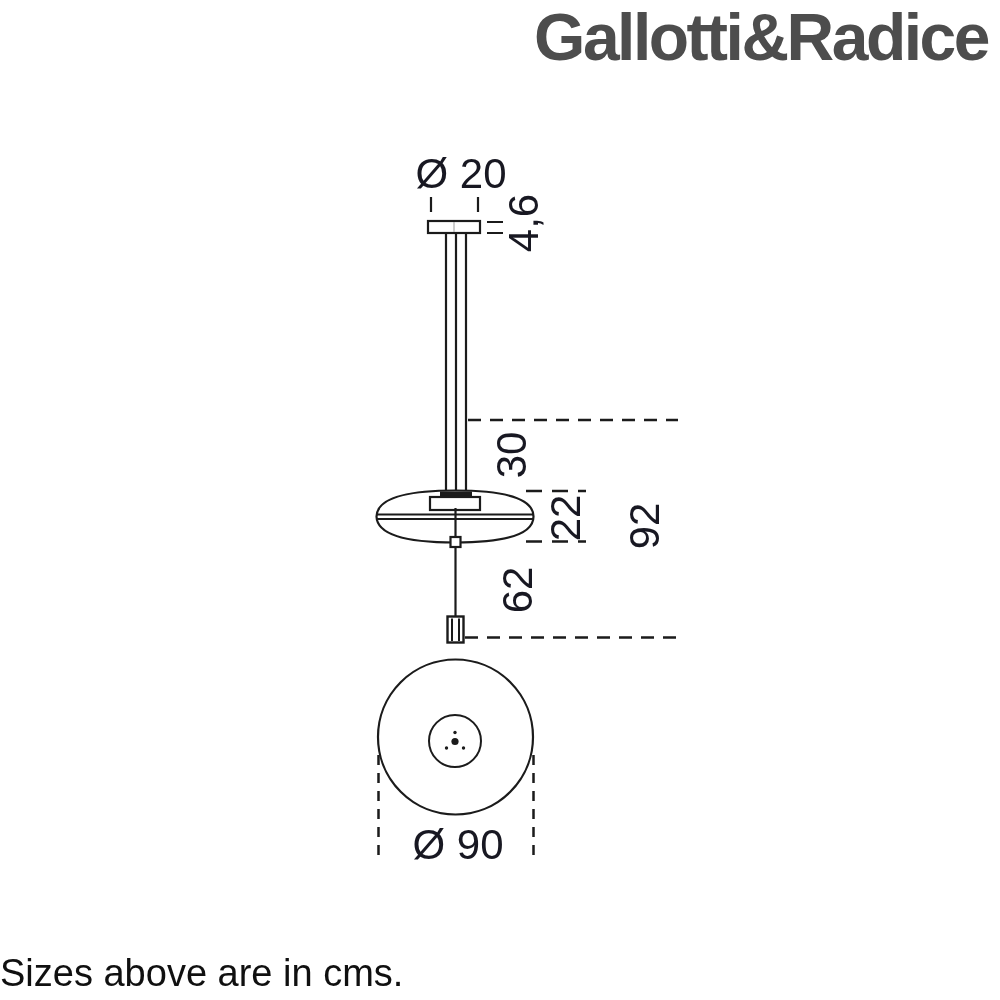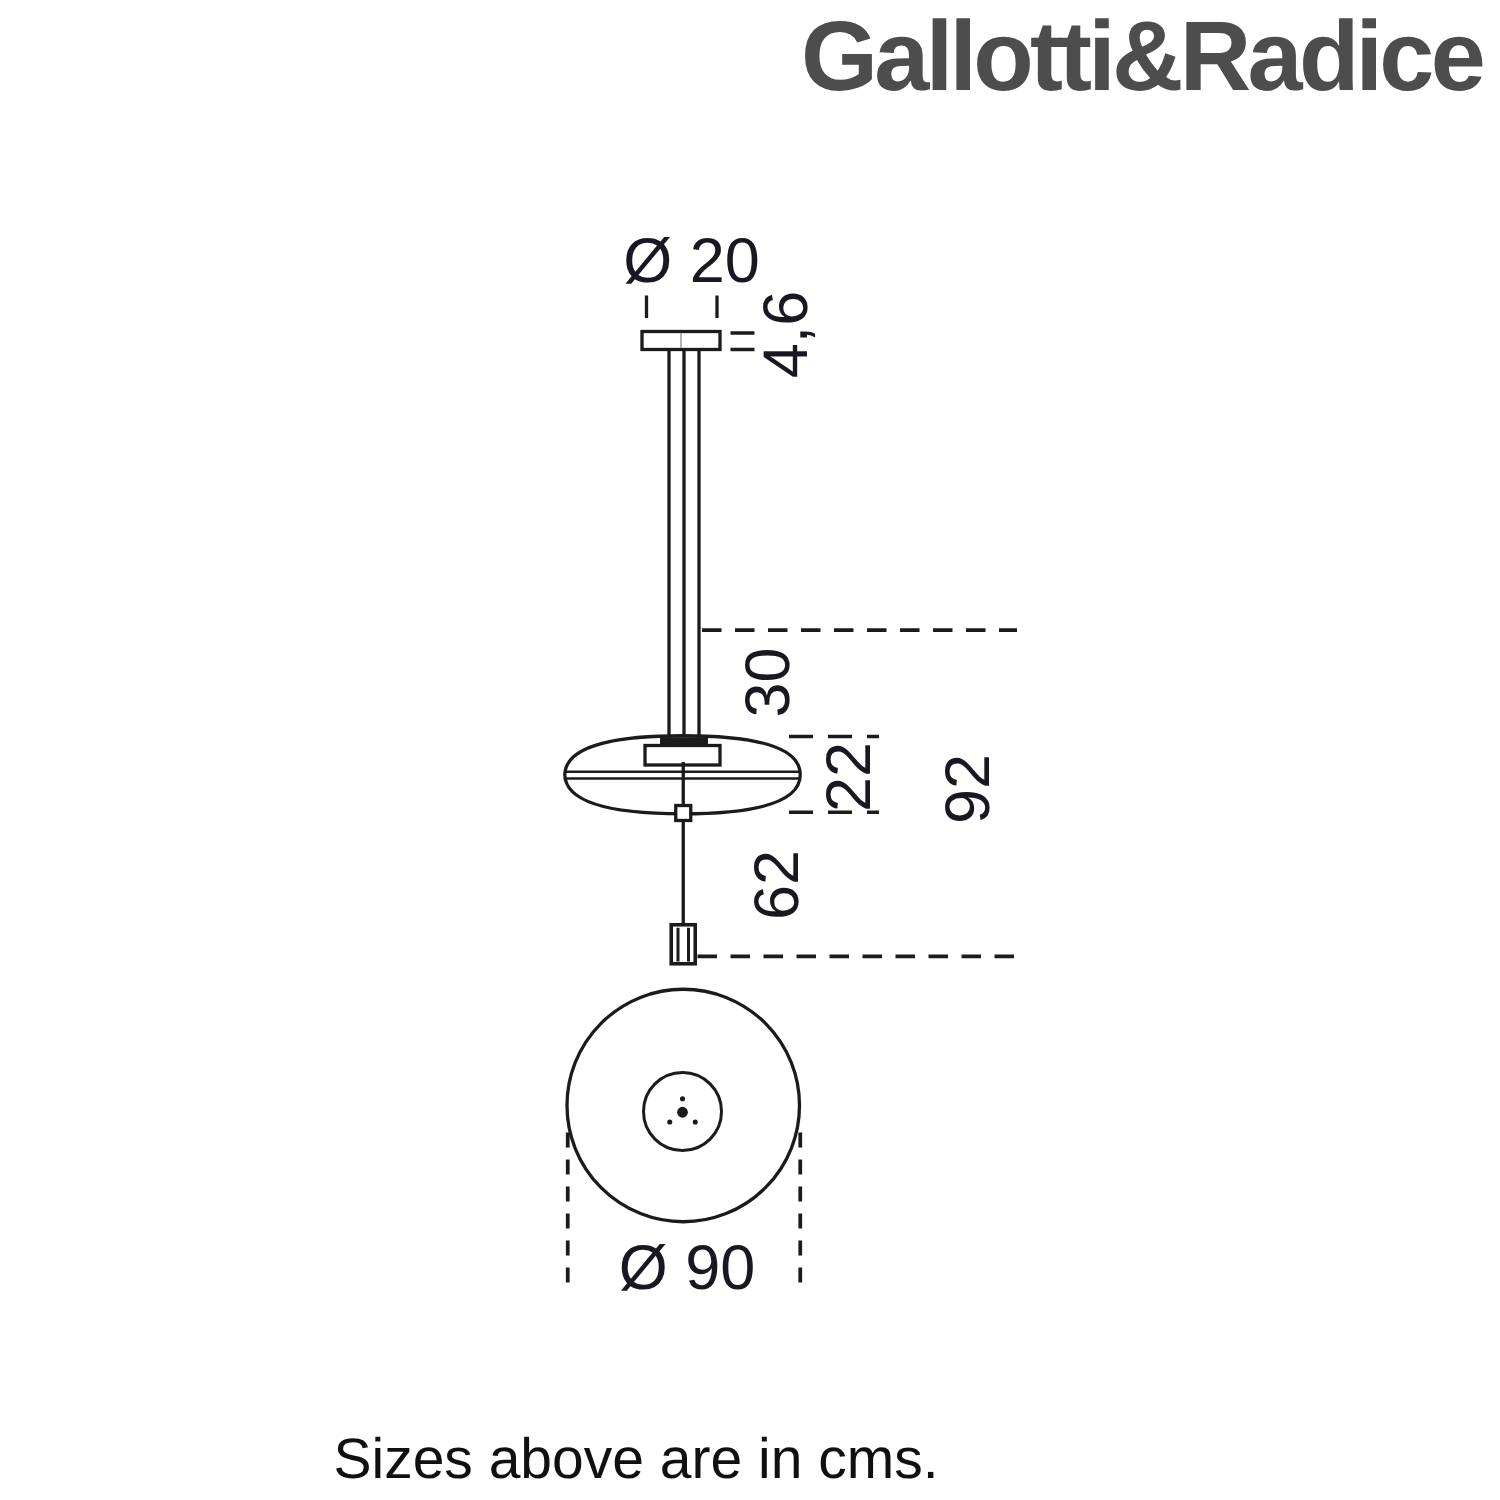--- a/index.html
+++ b/index.html
@@ -13,21 +13,21 @@
     position:absolute;top:2px;right:12px;
     font-size:66px;font-weight:bold;letter-spacing:-2.5px;
     color:#4d4d4d;line-height:70px;white-space:nowrap;
   }
   .dim{
     position:absolute;font-size:42px;color:#181822;line-height:1;
     white-space:nowrap;transform:translate(-50%,-50%);
   }
   .dim.rot{transform:translate(-50%,-50%) rotate(-90deg);}
   .caption{
-    position:absolute;left:0;top:951px;width:848px;text-align:center;
+    position:absolute;left:0;top:951px;width:848px;text-align:left;
     font-size:38px;color:#101010;line-height:44px;
   }
 </style>
 </head>
 <body>
 
 <div id="stage">
 
   <svg width="1000" height="1000" viewBox="0 0 1000 1000" fill="none" stroke="#1b1b1b" stroke-width="2.2">
 

